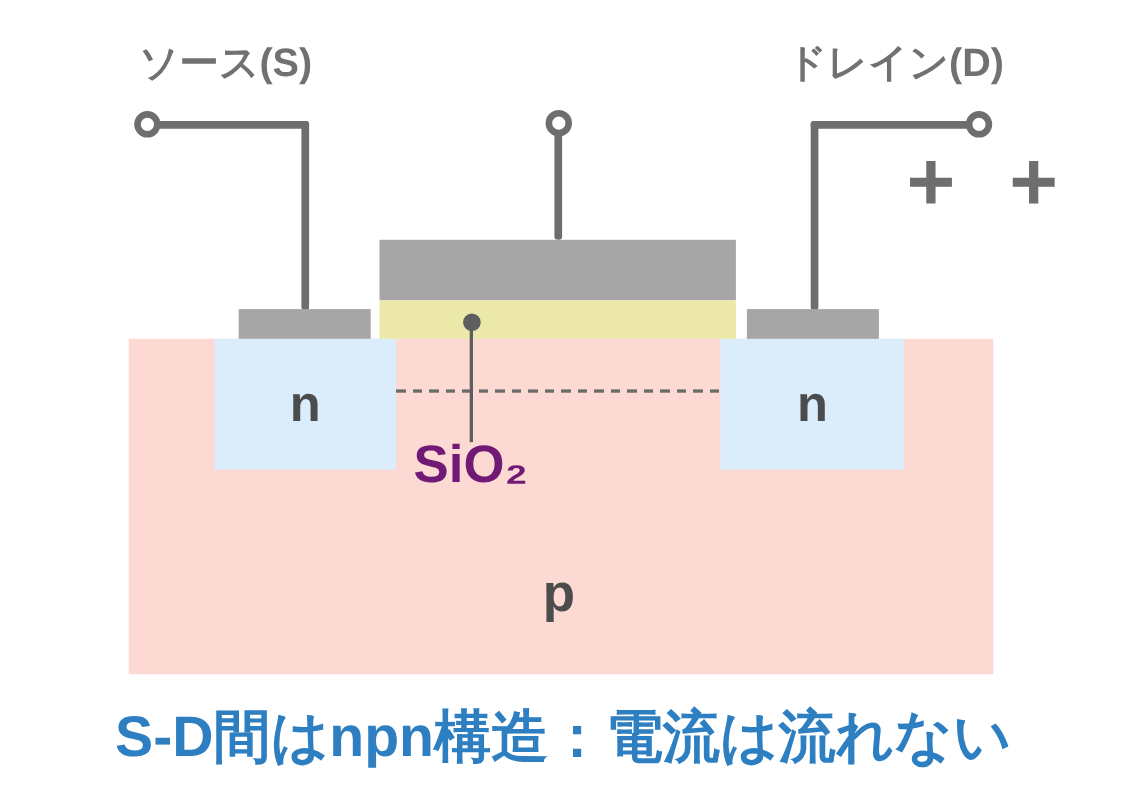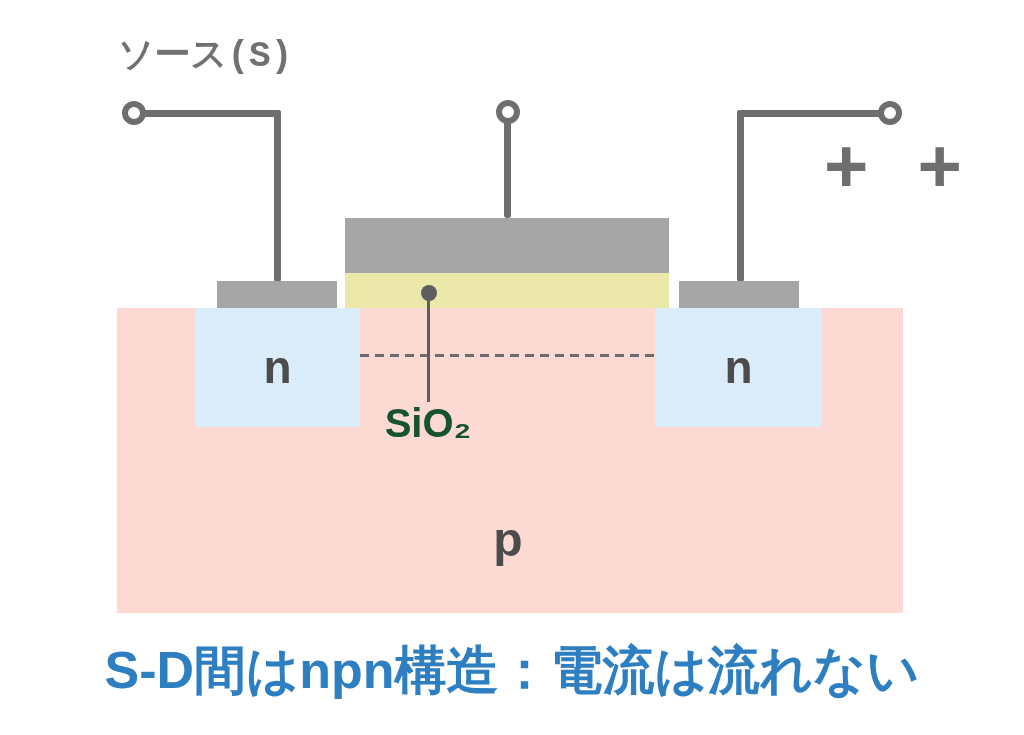--- a/index.html
+++ b/index.html
@@ -19,21 +19,20 @@
 
   
   .terminal-label {
     width: 240px;
     text-align: center;
     font-size: 36px;
     font-weight: bold;
     color: #717171;
     line-height: 38px;
     white-space: nowrap;
-    font-family: Liberation Mono, monospace;
   }
 
   
   .wire { background: #6e6e6e; border-radius: 3px; }
 
   
   .terminal-node {
     width: 12px;
     height: 12px;
     background: #ffffff;
@@ -61,21 +60,21 @@
     left: 360px; top: 354px; width: 294px; height: 3px;
     background: repeating-linear-gradient(90deg, #6b6b6b 0 9px, transparent 9px 15px);
   }
 
   
   .sio2-line { left: 427px; top: 292px; width: 3px; height: 110px; background: #5e5e5e; }
   .sio2-dot  { left: 421px; top: 285px; width: 16px; height: 16px; background: #5e5e5e; border-radius: 50%; }
   .sio2-label {
     left: 368px; top: 403px; width: 120px;
     text-align: center;
-    font-size: 40px; font-weight: bold; color: #14532d;
+    font-size: 48px; font-weight: bold; color: #701a75;
     line-height: 40px;
   }
 
   
   .plus-symbols {
     left: 820px; top: 118px; width: 160px;
     text-align: center;
     font-size: 76px;
     font-weight: bold;
     color: #6e6e6e;
@@ -93,20 +92,21 @@
     line-height: 64px;
     white-space: nowrap;
   }
 </style>
 </head>
 <body>
 
 <div id="canvas">
 
   <div class="abs terminal-label" style="left:85px; top:38px;">ソース(S)</div>
+  <div class="abs terminal-label" style="left:694px; top:38px;">ドレイン(D)</div>
 
   <div class="abs wire" style="left:134px; top:110px; width:147px; height:7px;"></div>
   <div class="abs wire" style="left:274px; top:110px; width:7px; height:172px;"></div>
   <div class="abs wire" style="left:504px; top:112px; width:7px; height:106px;"></div>
   <div class="abs wire" style="left:737px; top:110px; width:153px; height:7px;"></div>
   <div class="abs wire" style="left:737px; top:110px; width:7px; height:172px;"></div>
 
   <div class="abs terminal-node" style="left:122px; top:101px;"></div>
   <div class="abs terminal-node" style="left:496px; top:100px;"></div>
   <div class="abs terminal-node" style="left:878px; top:101px;"></div>

